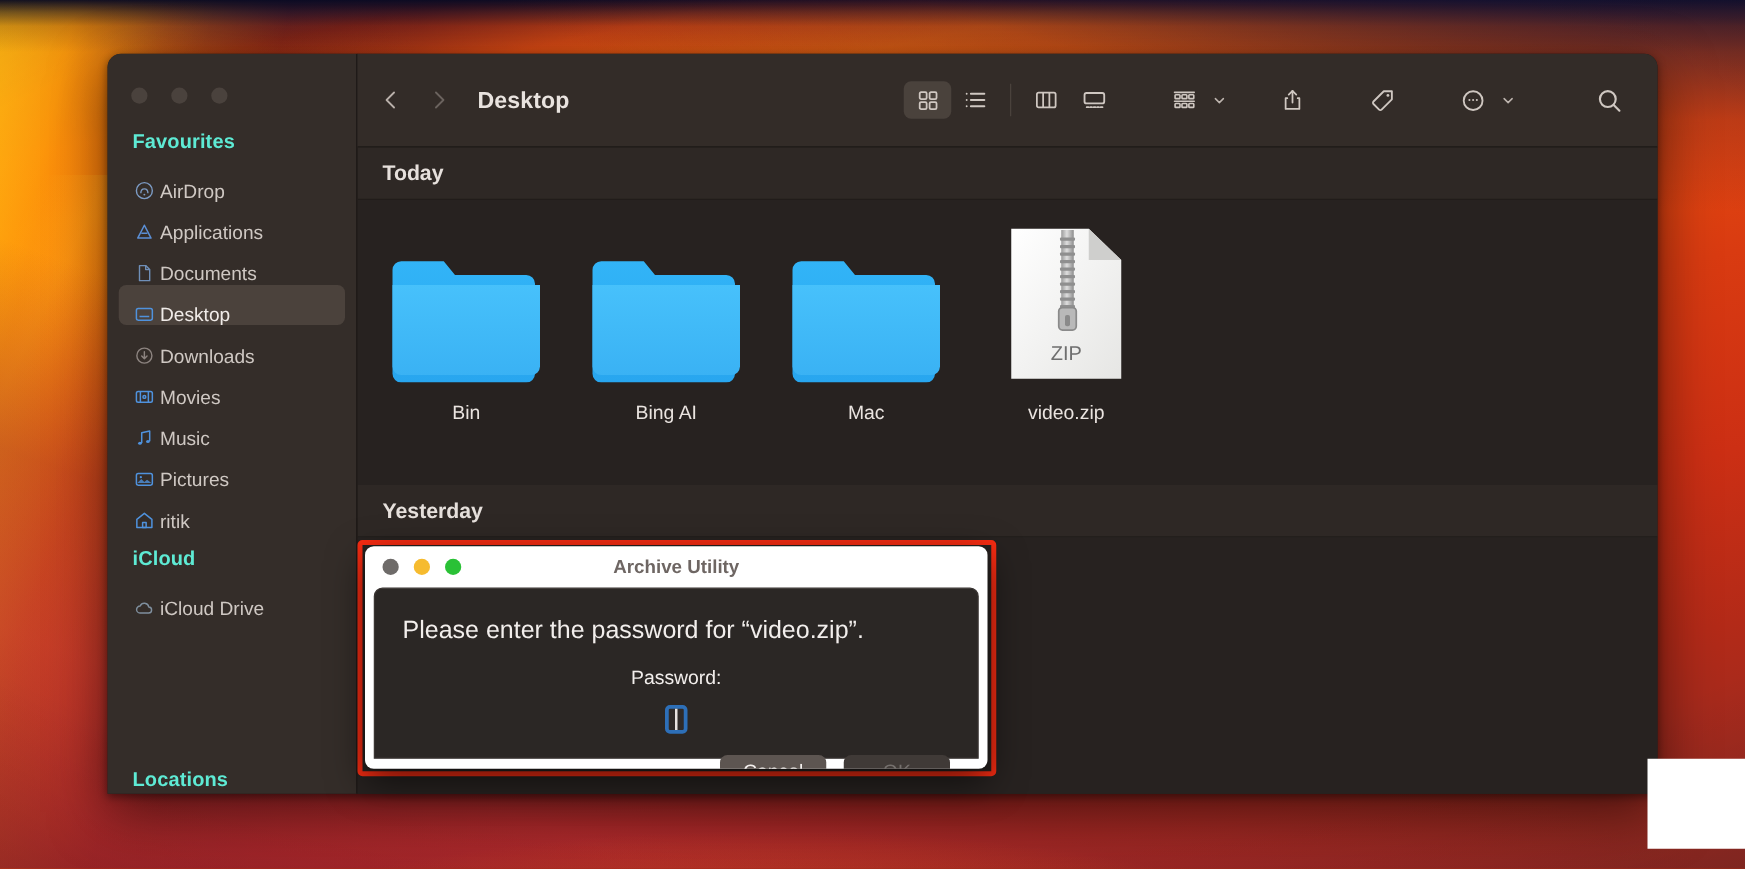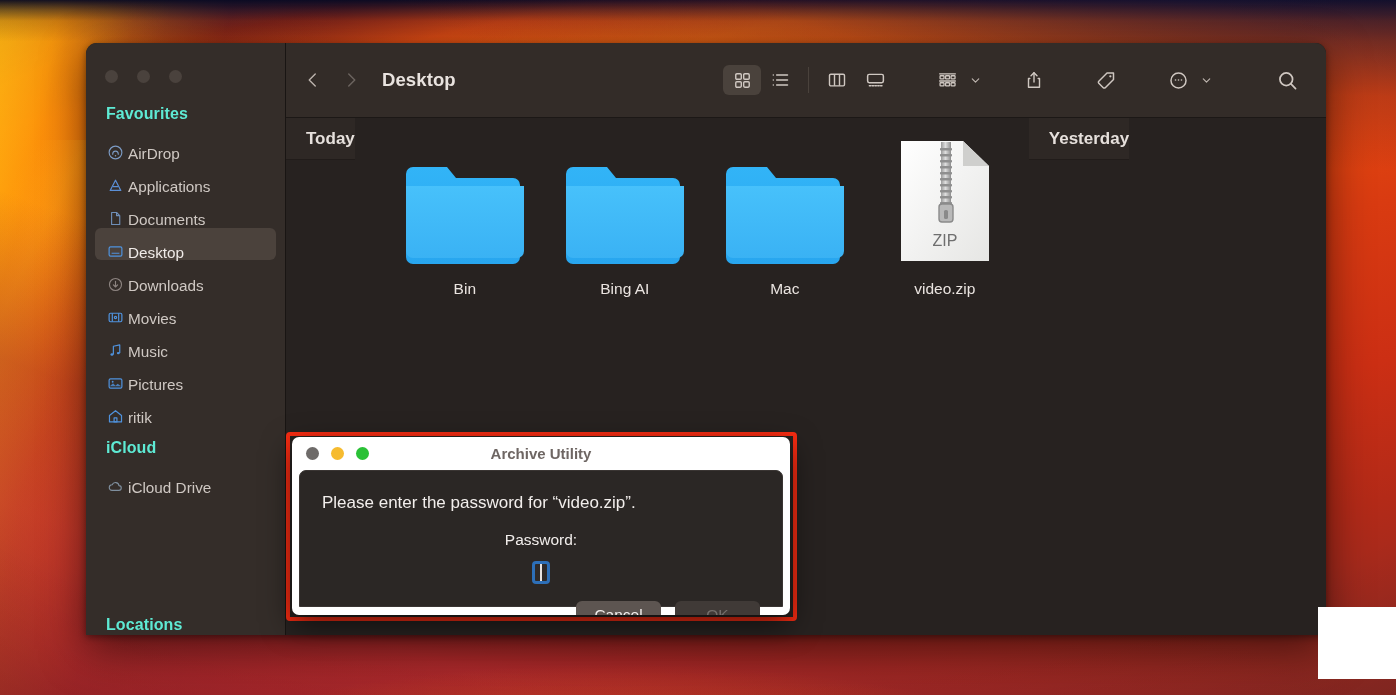--- a/index.html
+++ b/index.html
@@ -128,21 +128,21 @@
   .tb-group { display:flex; align-items:center; }
   .chev { width:11px; height:11px; margin-left:4px; color:#bdb4ae; }
   .tb-gap { width:34px; }
 
   
   .sec-head {
     height:42px; display:flex; align-items:center; padding-left:20px;
     font-size:17px; font-weight:700; color:#e6e0dc;
     background:#2e2825; border-bottom:1px solid #211c1a;
   }
-  #files-region { flex:1; display:flex; min-height:0;gap:23px; }
+  #files-region { flex:1; display:flex; flex-direction:column; min-height:0; }
   .icon-row { display:flex; padding:16px 0 0 26px; gap:38px; background:#272220; height:228px; }
   .file-cell { width:122px; display:flex; flex-direction:column; align-items:center; }
   .file-ico { height:130px; display:flex; align-items:flex-end; justify-content:center; }
   .file-name { margin-top:16px; font-size:15.5px; color:#eae4e0; }
 
   #yest-wrap { background:#272220; flex:1; }
 
   
   #dlg-highlight {
     position:absolute; left:286px; top:432px; width:511px; height:189px;
@@ -166,21 +166,21 @@
   #dlg-title {
     position:absolute; left:0; right:0; text-align:center;
     font-size:15px; font-weight:700; color:#6e6663; pointer-events:none;
   }
   #dlg-body {
     margin:0 7px; height:137px;
     background:#2b2725; border:1px solid #3a3533;
     border-radius:7px 7px 0 0;
     padding:22px 22px 0 22px;
   }
-  #dlg-msg { font-size:17px; color:#f2eeec; margin-bottom:18px; }
+  #dlg-msg { font-size:20px; color:#f2eeec; margin-bottom:18px; }
   #dlg-row { display:flex; align-items:center; gap:12px;flex-direction:column; }
   #dlg-pw-label { font-size:15.5px; color:#f2eeec; }
   #dlg-pw-field {
     flex:1; height:30px; background:#2f2a28;
     border:3px solid #2d6fb8; border-radius:4px;
     display:flex; align-items:center; padding:0 5px;
   }
   .caret { width:1.5px; height:17px; background:#e8e3e0; }
   #dlg-buttons { display:flex; justify-content:flex-end; gap:14px; margin-top:17px; }
   .dlg-btn {

